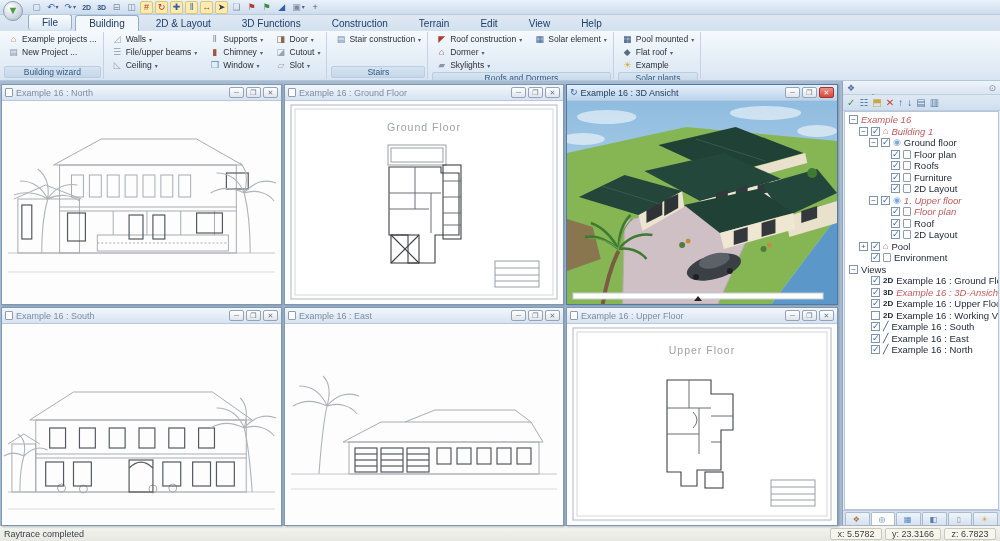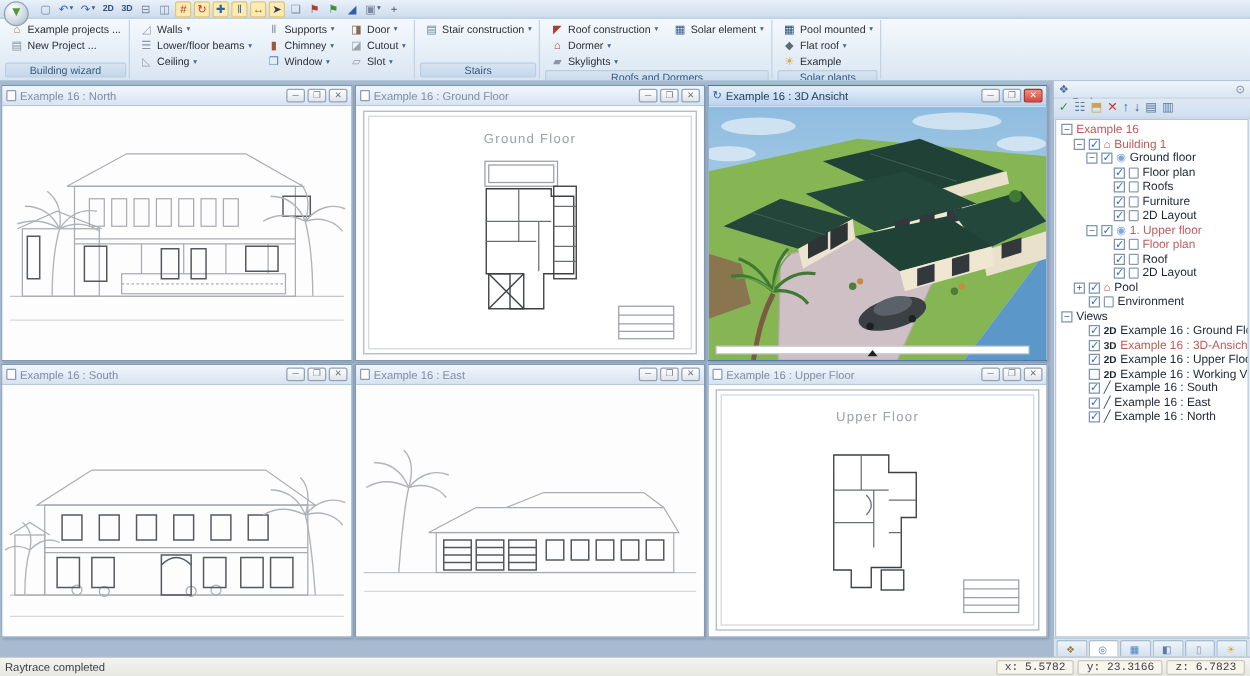--- a/index.html
+++ b/index.html
@@ -63,21 +63,21 @@
   .tbico { font-size:10px; line-height:1; }
   .sb-tree { flex:1; background:#fff; border:1px solid #b6c6d8; margin:0 1px; overflow:hidden; padding:2px 0 0 2px; }
   .tree-row { display:flex; align-items:center; gap:3px; height:11.5px; white-space:nowrap; }
   .exp { width:9px; height:9px; border:1px solid #8094ac; background:#fff; color:#44556e; font-size:8px; line-height:7px; text-align:center; flex:none; }
   .exp-sp { width:9px; flex:none; }
   .cb { width:9px; height:9px; border:1px solid #8094ac; background:#fff; flex:none; position:relative; }
   .cb.checked::after { content:"✓"; position:absolute; left:0; top:-2px; font-size:9px; color:#3a6bbf; }
   .ticon { font-size:9px; line-height:1; flex:none; }
   .tprefix { font-size:8px; font-weight:bold; color:#15212f; flex:none; }
   .tlabel { font-size:9.5px; color:#1c2633; }
-  .tlabel.red { color:#bf5a5a; }
+  .tlabel.red { color:#bf5a5a;font-style:italic; }
   .sb-tabs { height:15px; display:flex; align-items:stretch; gap:1px; padding:1px 2px 0 2px; background:#d7e2ee; border-top:1px solid #b6c6d8; }
   .stab { flex:1; display:flex; align-items:center; justify-content:center; gap:2px; font-size:7.5px; color:#3a4c63; background:linear-gradient(#eef4fa,#d5e2ef); border:1px solid #a9bccf; border-bottom:none; border-radius:2px 2px 0 0; white-space:nowrap; overflow:hidden; }
   .stab.active { background:#fff; }
   .stab-ico { font-size:8px; }
 
   
   .statusbar { height:16px; background:linear-gradient(#f4f4f0,#e8e8e2); border-top:1px solid #aab4be; display:flex; align-items:center; padding:0 4px; gap:4px; }
   .sb-msg { font-size:9px; color:#3a3f45; }
   .flex1 { flex:1; }
   .coordcell { font-size:9px; color:#3a3f45; background:#f8f6ec; border:1px solid #c9c9bd; border-radius:2px; padding:0 6px; height:12px; line-height:11px; min-width:52px; text-align:center; }
@@ -107,20 +107,31 @@
         <span class="qicon hl" style="color: rgb(58, 64, 73);">➤</span>
         <span class="qicon" style="color: rgb(125, 138, 160);">❏</span>
         <span class="qicon" style="color: rgb(178, 59, 46);">⚑</span>
         <span class="qicon" style="color: rgb(63, 143, 63);">⚑</span>
         <span class="qicon" style="color: rgb(47, 95, 168);">◢</span>
         <span class="qicon" style="color: rgb(125, 138, 160);">▣<span class="qa">▾</span></span>
         <span class="qicon" style="color: rgb(85, 91, 99);">+</span>
       </div>
   </div>
 
+  <div class="tabs" id="menu-tabs">
+      <div class="tab filetab">File</div>
+      <div class="tab active">Building</div>
+      <div class="tab">2D &amp; Layout</div>
+      <div class="tab">3D Functions</div>
+      <div class="tab">Construction</div>
+      <div class="tab">Terrain</div>
+      <div class="tab">Edit</div>
+      <div class="tab">View</div>
+      <div class="tab">Help</div>
+    </div>
 
   <div class="ribbon" id="ribbon">
       <div class="rgroup">
         <div class="rcontent">
           <div class="rcol">
             <div class="rbtn">
               <span class="ricon" style="color: rgb(180, 118, 60);">⌂</span>
               <span class="rlabel">Example projects ...</span>
             </div>
             <div class="rbtn">
@@ -134,21 +145,21 @@
       <div class="rgroup">
         <div class="rcontent">
           <div class="rcol">
             <div class="rbtn">
               <span class="ricon" style="color: rgb(154, 163, 173);">◿</span>
               <span class="rlabel">Walls</span>
               <span class="rarrow">▾</span>
             </div>
             <div class="rbtn">
               <span class="ricon" style="color: rgb(138, 151, 166);">☰</span>
-              <span class="rlabel">Lower/floor beams</span>
+              <span class="rlabel">File/upper beams</span>
               <span class="rarrow">▾</span>
             </div>
             <div class="rbtn">
               <span class="ricon" style="color: rgb(154, 163, 173);">◺</span>
               <span class="rlabel">Ceiling</span>
               <span class="rarrow">▾</span>
             </div>
           </div>
           <div class="rcol">
             <div class="rbtn">
@@ -744,20 +755,20 @@
             <span class="stab-ico" style="color: rgb(220, 168, 58);">☀</span>
             <span class="stab-label"></span>
           </div>
         </div>
     </div>
   </div>
 
   <div class="statusbar">
     <span class="sb-msg">Raytrace completed</span>
     <span class="flex1"></span>
-    <span id="coords" style="display:flex;gap:3px;font-family:Liberation Mono, monospace;">
+    <span id="coords" style="display:flex;gap:3px;">
         <span class="coordcell">x: 5.5782</span>
         <span class="coordcell">y: 23.3166</span>
         <span class="coordcell">z: 6.7823</span>
       </span>
   </div>
 
 </div>
 
 </body></html>

